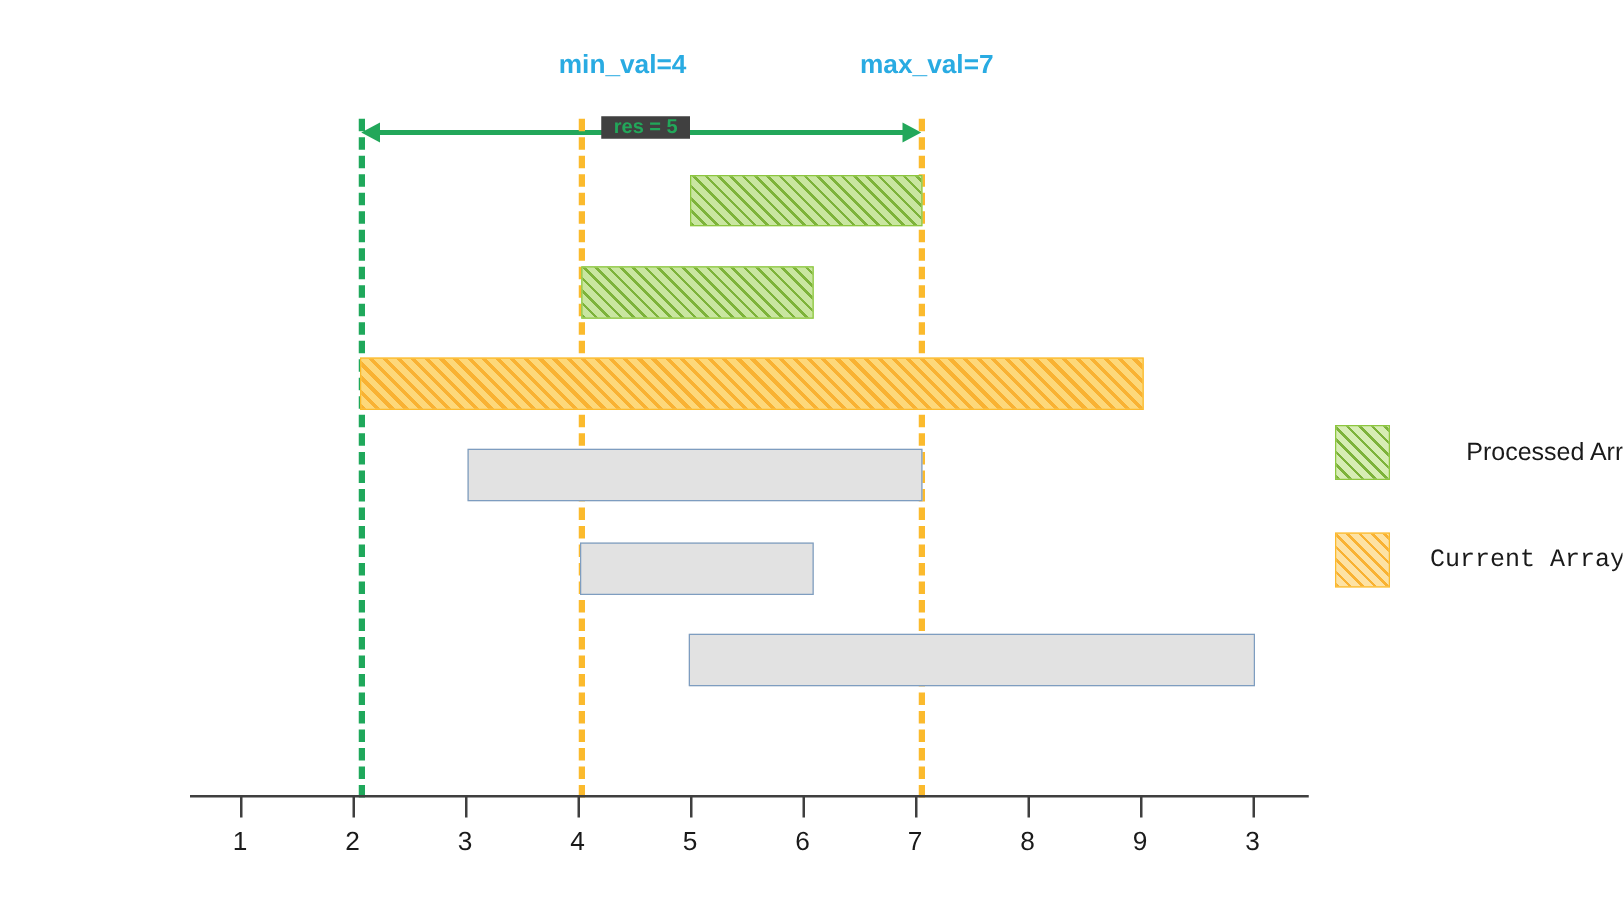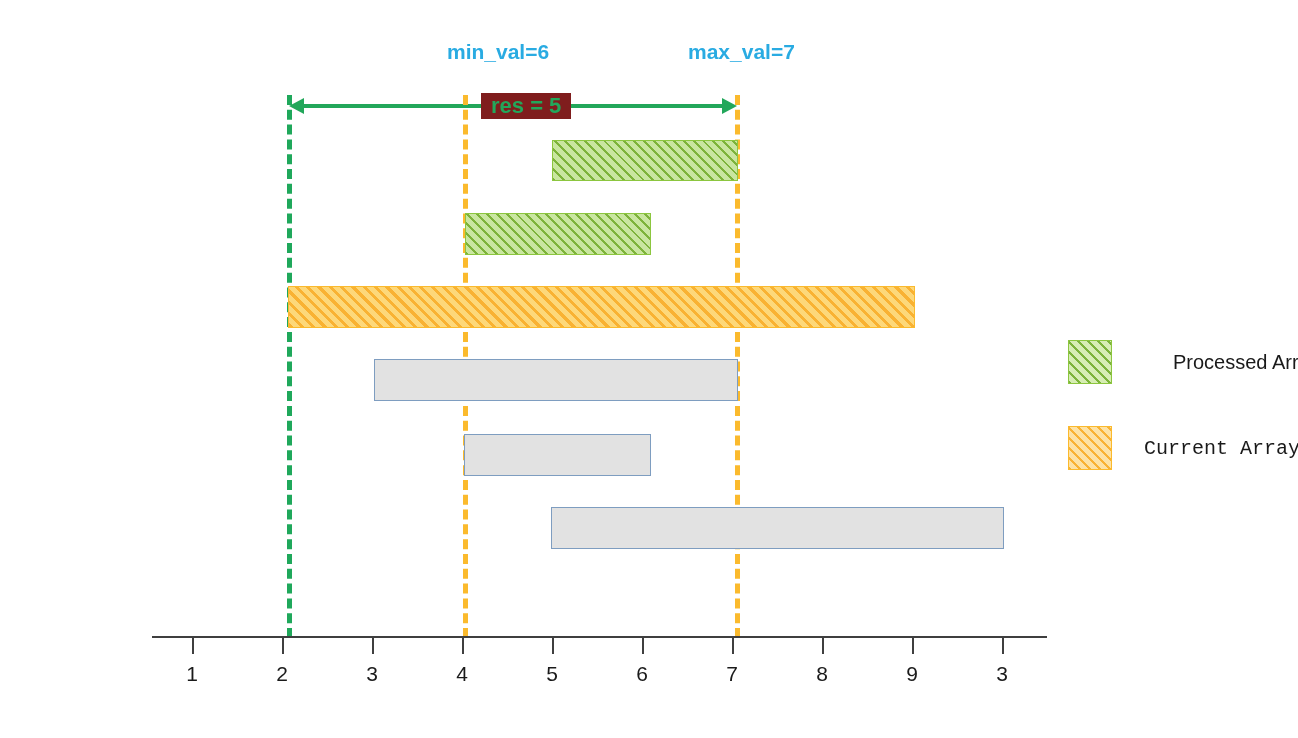--- a/index.html
+++ b/index.html
@@ -23,25 +23,25 @@
 
   
   .val-label {
     font-size: 21px;
     font-weight: bold;
     color: #29ABE2;
     white-space: nowrap;
     letter-spacing: 0px;
   }
   .res-label {
-    font-size: 22px;
+    font-size: 16px;
     font-weight: bold;
     color: #22A75A;
     white-space: nowrap;
-    background: #7f1d1d;
+    background: #404040;
     padding: 0 10px;
   }
 
   
   .vline {
     width: 0px;
     border-left-width: 5px;
     border-left-style: dashed;
   }
   .vline-green { border-left-color: #1FA85B; }
@@ -125,21 +125,21 @@
     font-size: 20px;
     color: #1a1a1a;
     white-space: nowrap;
   }
 </style>
 </head>
 <body>
 
 <div id="stage">
 
-  <div class="abs val-label" style="left:447px; top:40px;">min_val=6</div>
+  <div class="abs val-label" style="left:447px; top:40px;">min_val=4</div>
 
   <div class="abs val-label" style="left:688px; top:40px;">max_val=7</div>
 
   <div class="abs">
 
     <div class="abs arrow-line" style="left:296px; top:104px; width:434px;"></div>
     <div class="abs arrow-head arrow-head-left" style="left:289px; top:98px;"></div>
     <div class="abs arrow-head arrow-head-right" style="left:722px; top:98px;"></div>
     <div class="abs res-label" style="left:481px; top:93px;">res = 5</div>
   </div>

